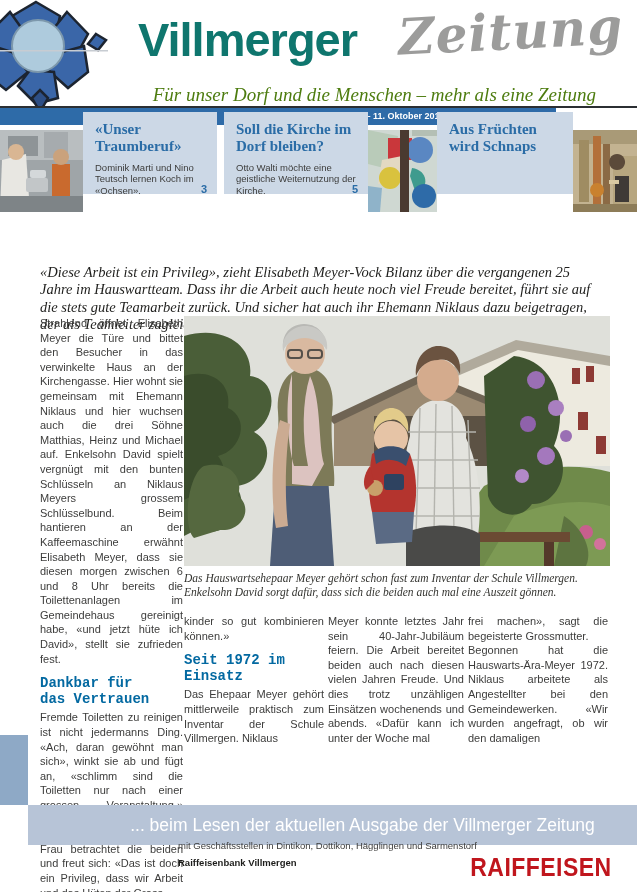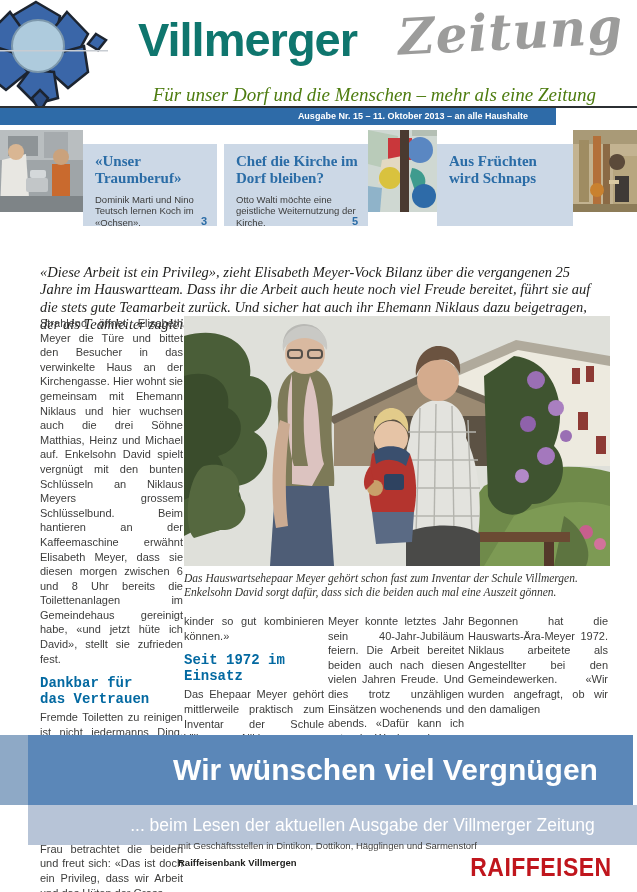--- a/index.html
+++ b/index.html
@@ -16,21 +16,21 @@
   .tagline{position:absolute;right:41px;top:84px;font-size:19px;font-style:italic;
               font-family:"Liberation Serif",serif;color:#4d7c0f;}
   .masthead-rule{position:absolute;left:0;top:106px;width:637px;height:2px;background:#2b2f33;}
   .issue-bar{position:absolute;left:0;top:108px;width:556px;height:17px;background:#2e6ba8;
               color:#fff;font-size:9px;font-weight:bold;text-align:right;line-height:17px;
               padding-right:28px;box-sizing:border-box;}
 
   
   .teaser-photo{position:absolute;top:130px;height:82px;overflow:hidden;}
   .tp1{left:0;width:83px;} .tp2{left:368px;width:69px;} .tp3{left:573px;width:64px;}
-  .teaser-box{position:absolute;top:144px;height:82px;background:#ccd8e6;box-sizing:border-box;
+  .teaser-box{position:absolute;top:112px;height:82px;background:#ccd8e6;box-sizing:border-box;
               padding:9px 10px 0 12px;}
   .tb1{left:83px;width:134px;} .tb2{left:224px;width:144px;} .tb3{left:437px;width:136px;}
   .teaser-box h3{margin:0 0 7px 0;font-family:"Liberation Serif",serif;font-weight:bold;
               font-size:15px;line-height:1.12;color:#2a6ca6;}
   .teaser-text{font-size:9.5px;line-height:1.25;color:#3c3c3b;position:relative;}
   .teaser-page{position:absolute;right:0;bottom:0;color:#2a6ca6;font-weight:bold;font-size:11px;}
 
   
   .headline{position:absolute;left:40px;top:226px;font-family:"Liberation Serif",serif;
             font-weight:bold;font-size:28px;color:#2a6ca6;margin:0;}
@@ -110,21 +110,21 @@
   </div>
   <div class="teaser-box tb1">
     <h3>«Unser Traumberuf»</h3>
     <div class="teaser-text">
       <span>Dominik Marti und Nino Teutsch lernen Koch im «Ochsen».</span>
       <span class="teaser-page">3</span>
     </div>
   </div>
 
   <div class="teaser-box tb2">
-    <h3>Chef die Kirche im Dorf bleiben?</h3>
+    <h3>Soll die Kirche im Dorf bleiben?</h3>
     <div class="teaser-text">
       <span>Otto Walti möchte eine geistliche Weiternutzung der Kirche.</span>
       <span class="teaser-page">5</span>
     </div>
   </div>
   <div class="teaser-photo tp2">
     <svg width="69" height="82" viewBox="0 0 69 82">
       <rect width="69" height="82" fill="#cfd8d2"></rect>
       <path d="M0 0 L30 6 L24 40 L0 34 Z" fill="#b9cbb9"></path>
       <rect x="20" y="8" width="24" height="22" fill="#c9373b"></rect>
@@ -247,27 +247,25 @@
 
   <div class="col2 bodytext">
     <p>kinder so gut kombinieren können.»</p>
     <div class="subhead">Seit 1972 im Einsatz</div>
     <p>Das Ehepaar Meyer gehört mittlerweile praktisch zum Inventar der Schule Villmergen. Niklaus</p>
   </div>
   <div class="col3 bodytext">
     <p>Meyer konnte letztes Jahr sein 40-Jahr-Jubiläum feiern. Die Arbeit bereitet beiden auch nach diesen vielen Jahren Freude. Und dies trotz unzähligen Einsätzen wochenends und abends. «Dafür kann ich unter der Woche mal</p>
   </div>
   <div class="col4 bodytext">
+    <p>frei machen», sagt die begeisterte Grossmutter.</p>
     <p>Begonnen hat die Hauswarts-Ära-Meyer 1972. Niklaus arbeitete als Angestellter bei den Gemeindewerken. «Wir wurden angefragt, ob wir den damaligen</p>
   </div>
 
   <div class="ad-accent"></div>
-  <div class="ad-dark">
-    <span>Wir wünschen viel Vergnügen</span>
-  </div>
   <div class="ad-light">
     <span>... beim Lesen der aktuellen Ausgabe der Villmerger Zeitung</span>
   </div>
 
   <div class="bank-name">Raiffeisenbank Villmergen</div>
   <div class="bank-sub">mit Geschäftsstellen in Dintikon, Dottikon, Hägglingen und Sarmenstorf</div>
   <div class="raiffeisen">RAIFFEISEN</div>
 
 </div>
 

